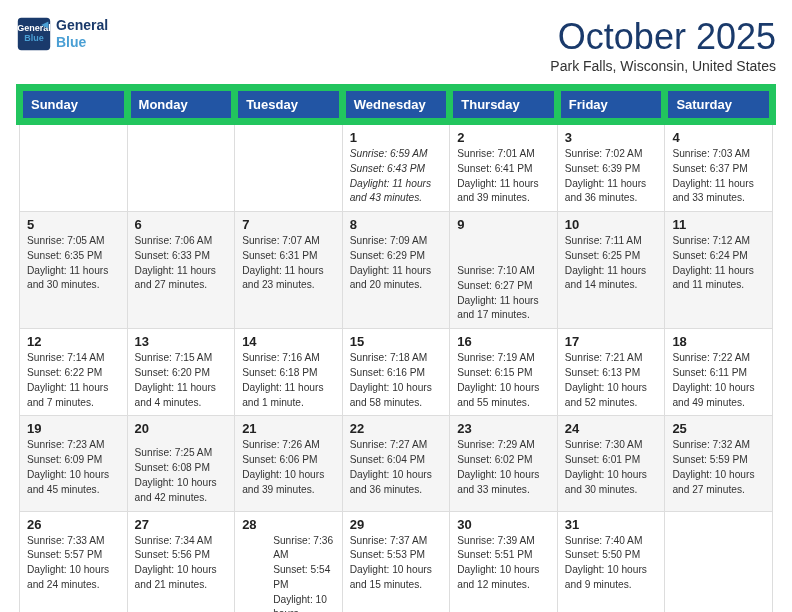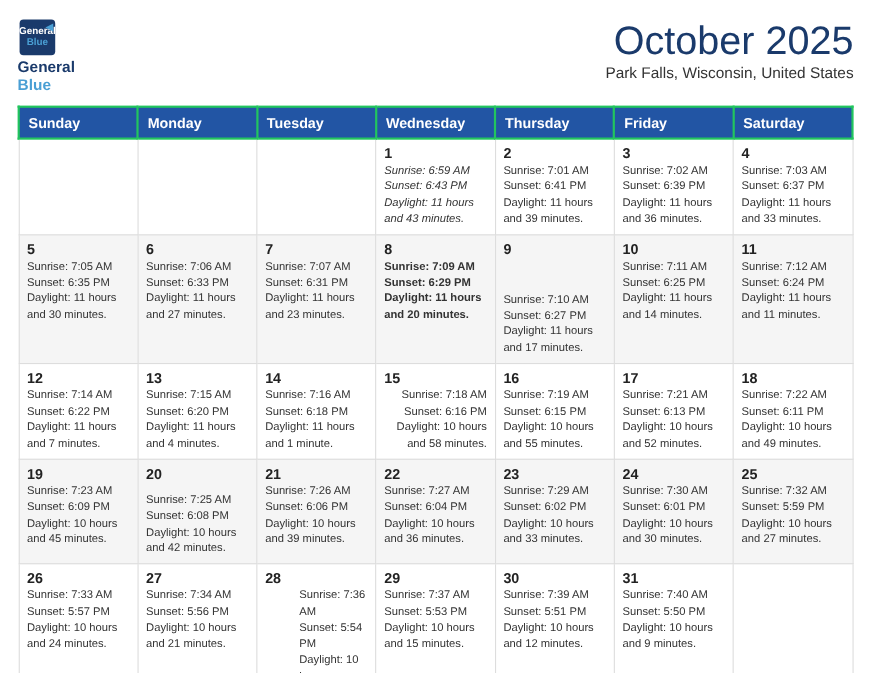--- a/index.html
+++ b/index.html
@@ -11,22 +11,21 @@
       padding: 16px;
     }
     .header {
       display: flex;
       justify-content: space-between;
       align-items: flex-start;
       margin-bottom: 10px;
     }
     .logo {
       display: flex;
-      align-items: flex-start;
-      flex-direction: column;
+      align-items: center;
     }
     .logo-text {
       display: flex;
       flex-direction: column;
       font-size: 14px;
       font-weight: bold;
       color: #1a3a6b;
       line-height: 1.2;
     }
     .logo-icon {
@@ -51,21 +50,21 @@
       border-collapse: collapse;
       border: 1px solid #ccc;
     }
     .calendar-table th {
       background: #2255a4;
       color: #fff;
       text-align: left;
       padding: 6px 8px;
       font-size: 13px;
       font-weight: bold;
-      border: 2px solid #22c55e;
+      border: 7px solid #22c55e;
     }
     .calendar-table td {
       vertical-align: top;
       padding: 5px 7px;
       font-size: 10.5px;
       color: #333;
       border: 1px solid #ddd;
       width: calc(100% / 7);
       min-height: 80px;
       height: 82px;
@@ -175,21 +174,21 @@
         </td>
         <td>
           <span class="day-number">7</span>
           <div class="day-info" style="white-space: pre-line;">Sunrise: 7:07 AM
 Sunset: 6:31 PM
 Daylight: 11 hours
 and 23 minutes.</div>
         </td>
         <td>
           <span class="day-number">8</span>
-          <div class="day-info" style="white-space: pre-line; font-weight: bold;">Sunrise: 7:09 AM
+          <div class="day-info" style="white-space: pre-line;">Sunrise: 7:09 AM
 Sunset: 6:29 PM
 Daylight: 11 hours
 and 20 minutes.</div>
         </td>
         <td>
           <span class="day-number">9</span>
           <div class="day-info" style="white-space: pre-line; margin-top: 32px;">Sunrise: 7:10 AM
 Sunset: 6:27 PM
 Daylight: 11 hours
 and 17 minutes.</div>
@@ -226,21 +225,21 @@
         </td>
         <td>
           <span class="day-number">14</span>
           <div class="day-info" style="white-space: pre-line;">Sunrise: 7:16 AM
 Sunset: 6:18 PM
 Daylight: 11 hours
 and 1 minute.</div>
         </td>
         <td>
           <span class="day-number">15</span>
-          <div class="day-info" style="white-space: pre-line; text-align: right;">Sunrise: 7:18 AM
+          <div class="day-info" style="white-space: pre-line;">Sunrise: 7:18 AM
 Sunset: 6:16 PM
 Daylight: 10 hours
 and 58 minutes.</div>
         </td>
         <td>
           <span class="day-number">16</span>
           <div class="day-info" style="white-space: pre-line;">Sunrise: 7:19 AM
 Sunset: 6:15 PM
 Daylight: 10 hours
 and 55 minutes.</div>

